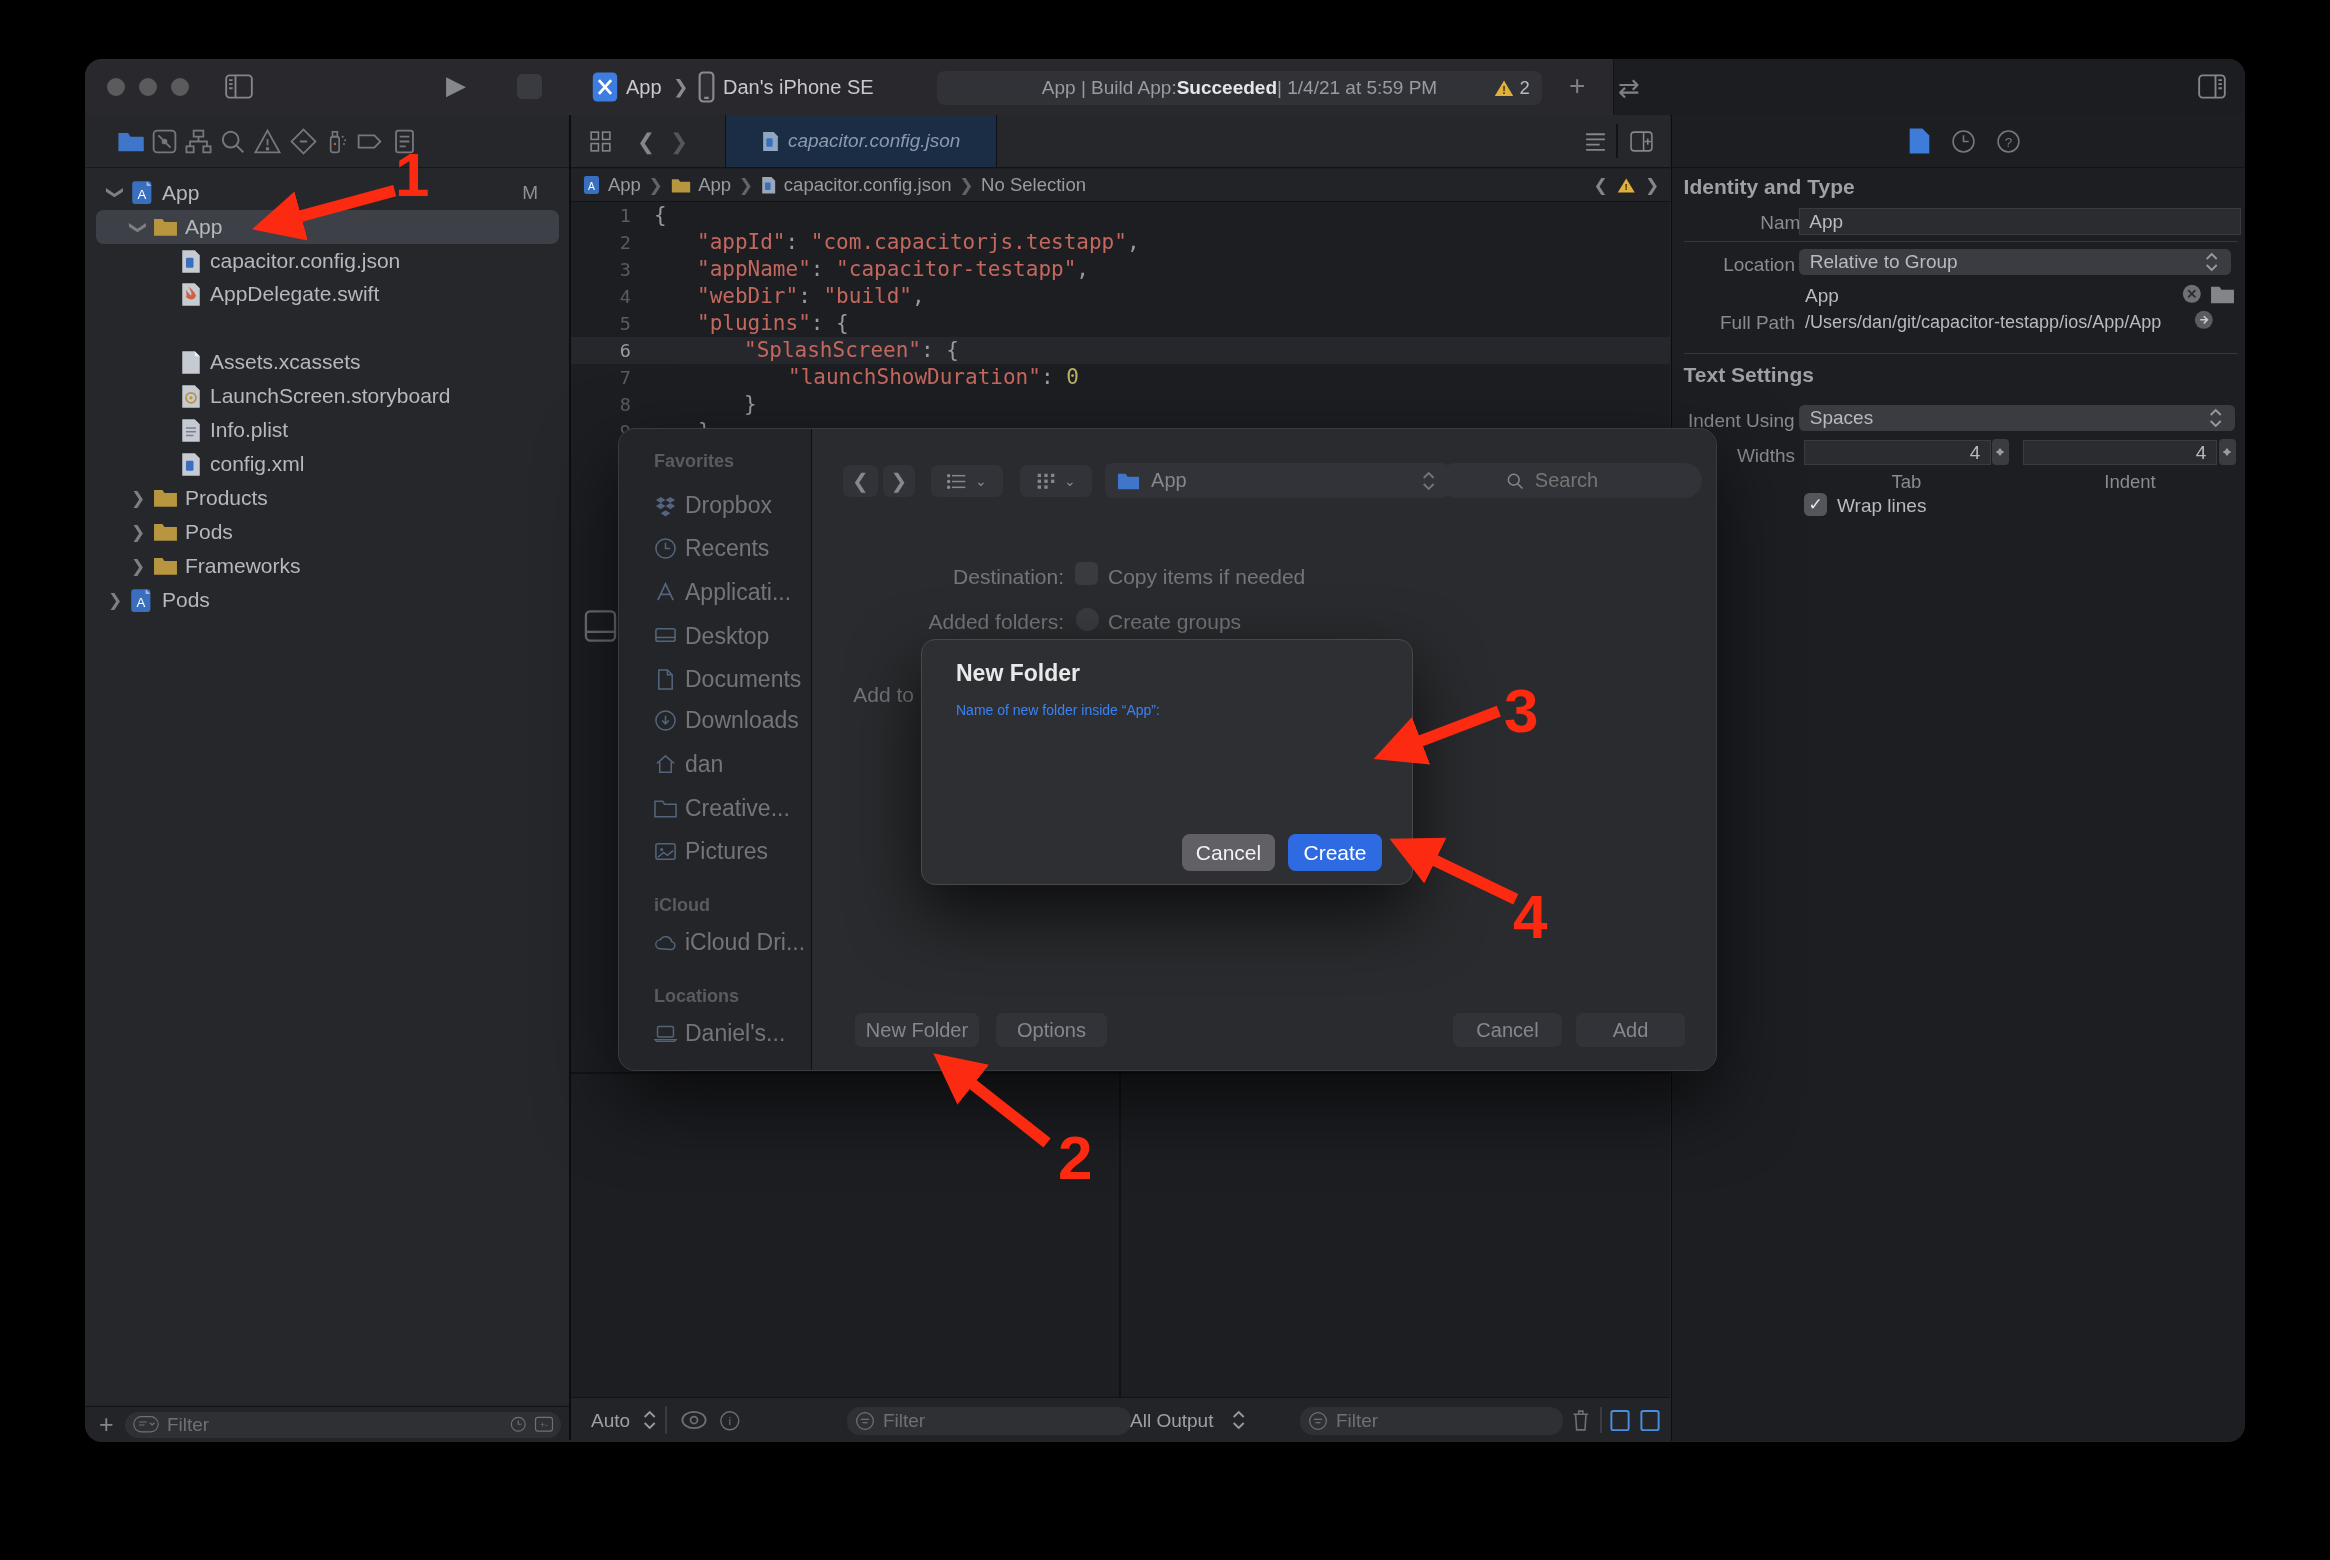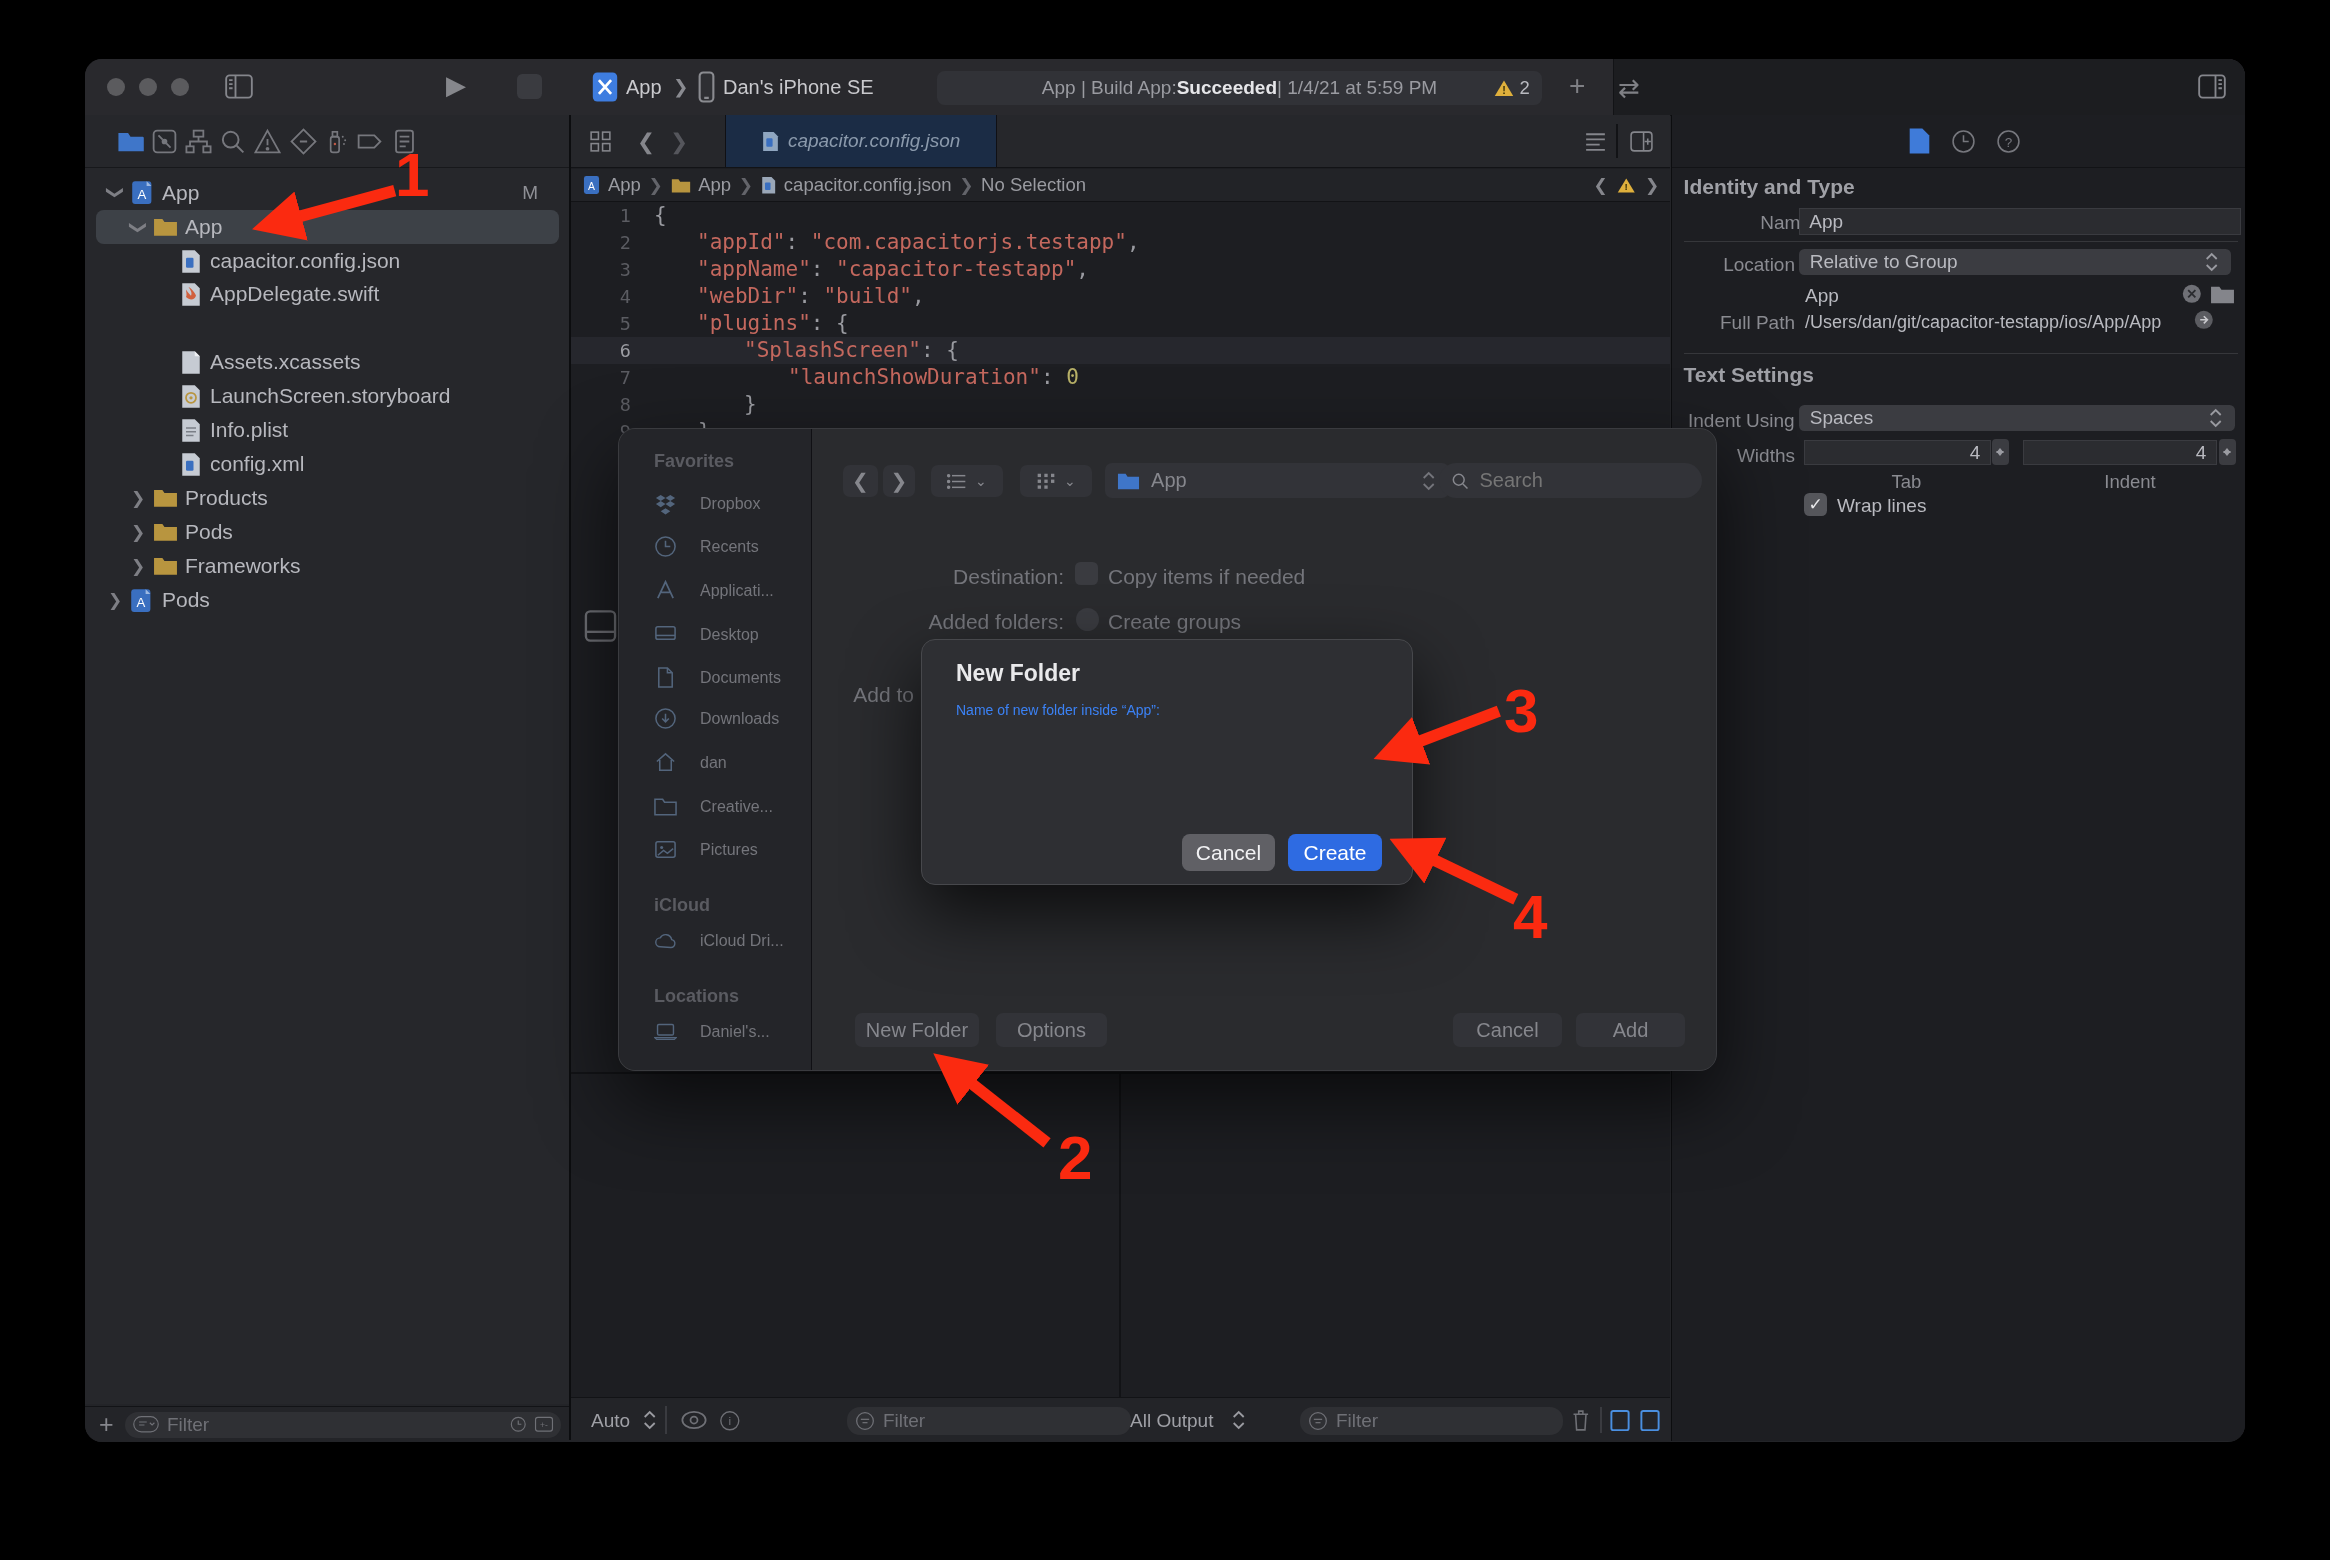--- a/index.html
+++ b/index.html
@@ -65,21 +65,21 @@
   .ihead{position:absolute;left:11.6px;color:#9fa0a6;font-size:21px;font-weight:bold;}
   .stepper{position:absolute;width:17px;height:26px;background:#3b3c41;border-radius:3.9px;}
   .stepper:before{content:"";position:absolute;left:3.9px;top:5.4px;border:4.6px solid transparent;border-bottom:5.4px solid #9a9ba1;}
   .stepper:after{content:"";position:absolute;left:3.9px;bottom:5.4px;border:4.6px solid transparent;border-top:5.4px solid #9a9ba1;}
   
   .sheet{position:absolute;left:618px;top:428px;width:1097px;height:641px;background:#2a2b2e;border-radius:17px;
          border:0.8px solid #3a3b3f;box-shadow:0 31px 77px rgba(0,0,0,.65);}
   .side{position:absolute;left:0;top:0;width:192px;height:641px;background:#242529;border-right:1.5px solid #101014;
         border-radius:17px 0 0 17px;}
   .shead{position:absolute;color:#5a5b61;font-size:18px;font-weight:bold;}
-  .srow{position:absolute;display:flex;align-items:center;gap:23px;color:#74757b;font-size:16px;}
+  .srow{position:absolute;display:flex;align-items:center;gap:8px;color:#74757b;font-size:23px;}
   .srow .sic{width:23px;height:23px;color:#53657c;}
   .sbtn{position:absolute;background:#323338;border-radius:7px;display:flex;align-items:center;justify-content:center;
         color:#86878d;font-size:20px;}
   .dimlbl{position:absolute;color:#74757b;font-size:21px;white-space:nowrap;}
   
   .modal{position:absolute;left:921px;top:639px;width:490px;height:244px;background:#2e2f33;border-radius:14px;
          border:0.8px solid #47484c;box-shadow:0 28px 69px rgba(0,0,0,.7);}
   .mtitle{position:absolute;left:34px;top:20px;color:#e9e9eb;font-size:23px;font-weight:bold;}
   .msub{position:absolute;left:34px;top:62px;color:#3b82f6;font-size:14px;}
   .minput{position:absolute;left:25px;top:105px;width:416px;height:43px;background:#1c1d20;border:2.3px solid #3f8fd1;
@@ -717,21 +717,21 @@
     </div>
   <div class="sbtn" style="left:486px;top:34px;width:319px;height:35px;justify-content:flex-start;padding:0 12.3px">
     <svg width="23" height="20" viewBox="0 0 24 19" style="color:#3f76c9">
         <path d="M1 2h8l2 3h12v13H1z" fill="currentColor"></path>
       </svg>
     <span style="margin-left:10.8px">App</span>
     <svg class="updn" style="margin-left:auto;color:#74757b" viewBox="0 0 14 20">
         <path d="M2 7l5-5 5 5M2 13l5 5 5-5" fill="none" stroke="currentColor" stroke-width="1.8"></path>
       </svg>
   </div>
-  <div class="sbtn" style="left:820px;top:34px;width:241px;height:35px;border-radius:18px;justify-content:flex-start;padding:0 10.8px;gap:7.7px">
+  <div class="sbtn" style="left:820px;top:34px;width:241px;height:35px;border-radius:18px;justify-content:flex-end;padding:0 10.8px;gap:7.7px">
     <svg width="20" height="20" viewBox="0 0 24 24">
         <circle cx="10.5" cy="10.5" r="6.5" fill="none" stroke="currentColor" stroke-width="1.8"></circle>
         <line x1="15.5" y1="15.5" x2="21" y2="21" stroke="currentColor" stroke-width="1.8"></line>
       </svg>
     <input type="text" style="background: transparent; border: none; outline: none; color: rgb(134, 135, 141); font-size: 20px; width: 154px; font-family: &quot;Liberation Sans&quot;, sans-serif;" placeholder="Search">
   </div>
 
   <div class="dimlbl" style="left:291px;top:136px;width:154px;text-align:right">Destination:</div>
   <div class="abs" style="left:456px;top:133px;width:23px;height:23px;background:#3a3b40;border-radius:5.4px"></div>
   <div class="dimlbl" style="left:489px;top:136px">Copy items if needed</div>

